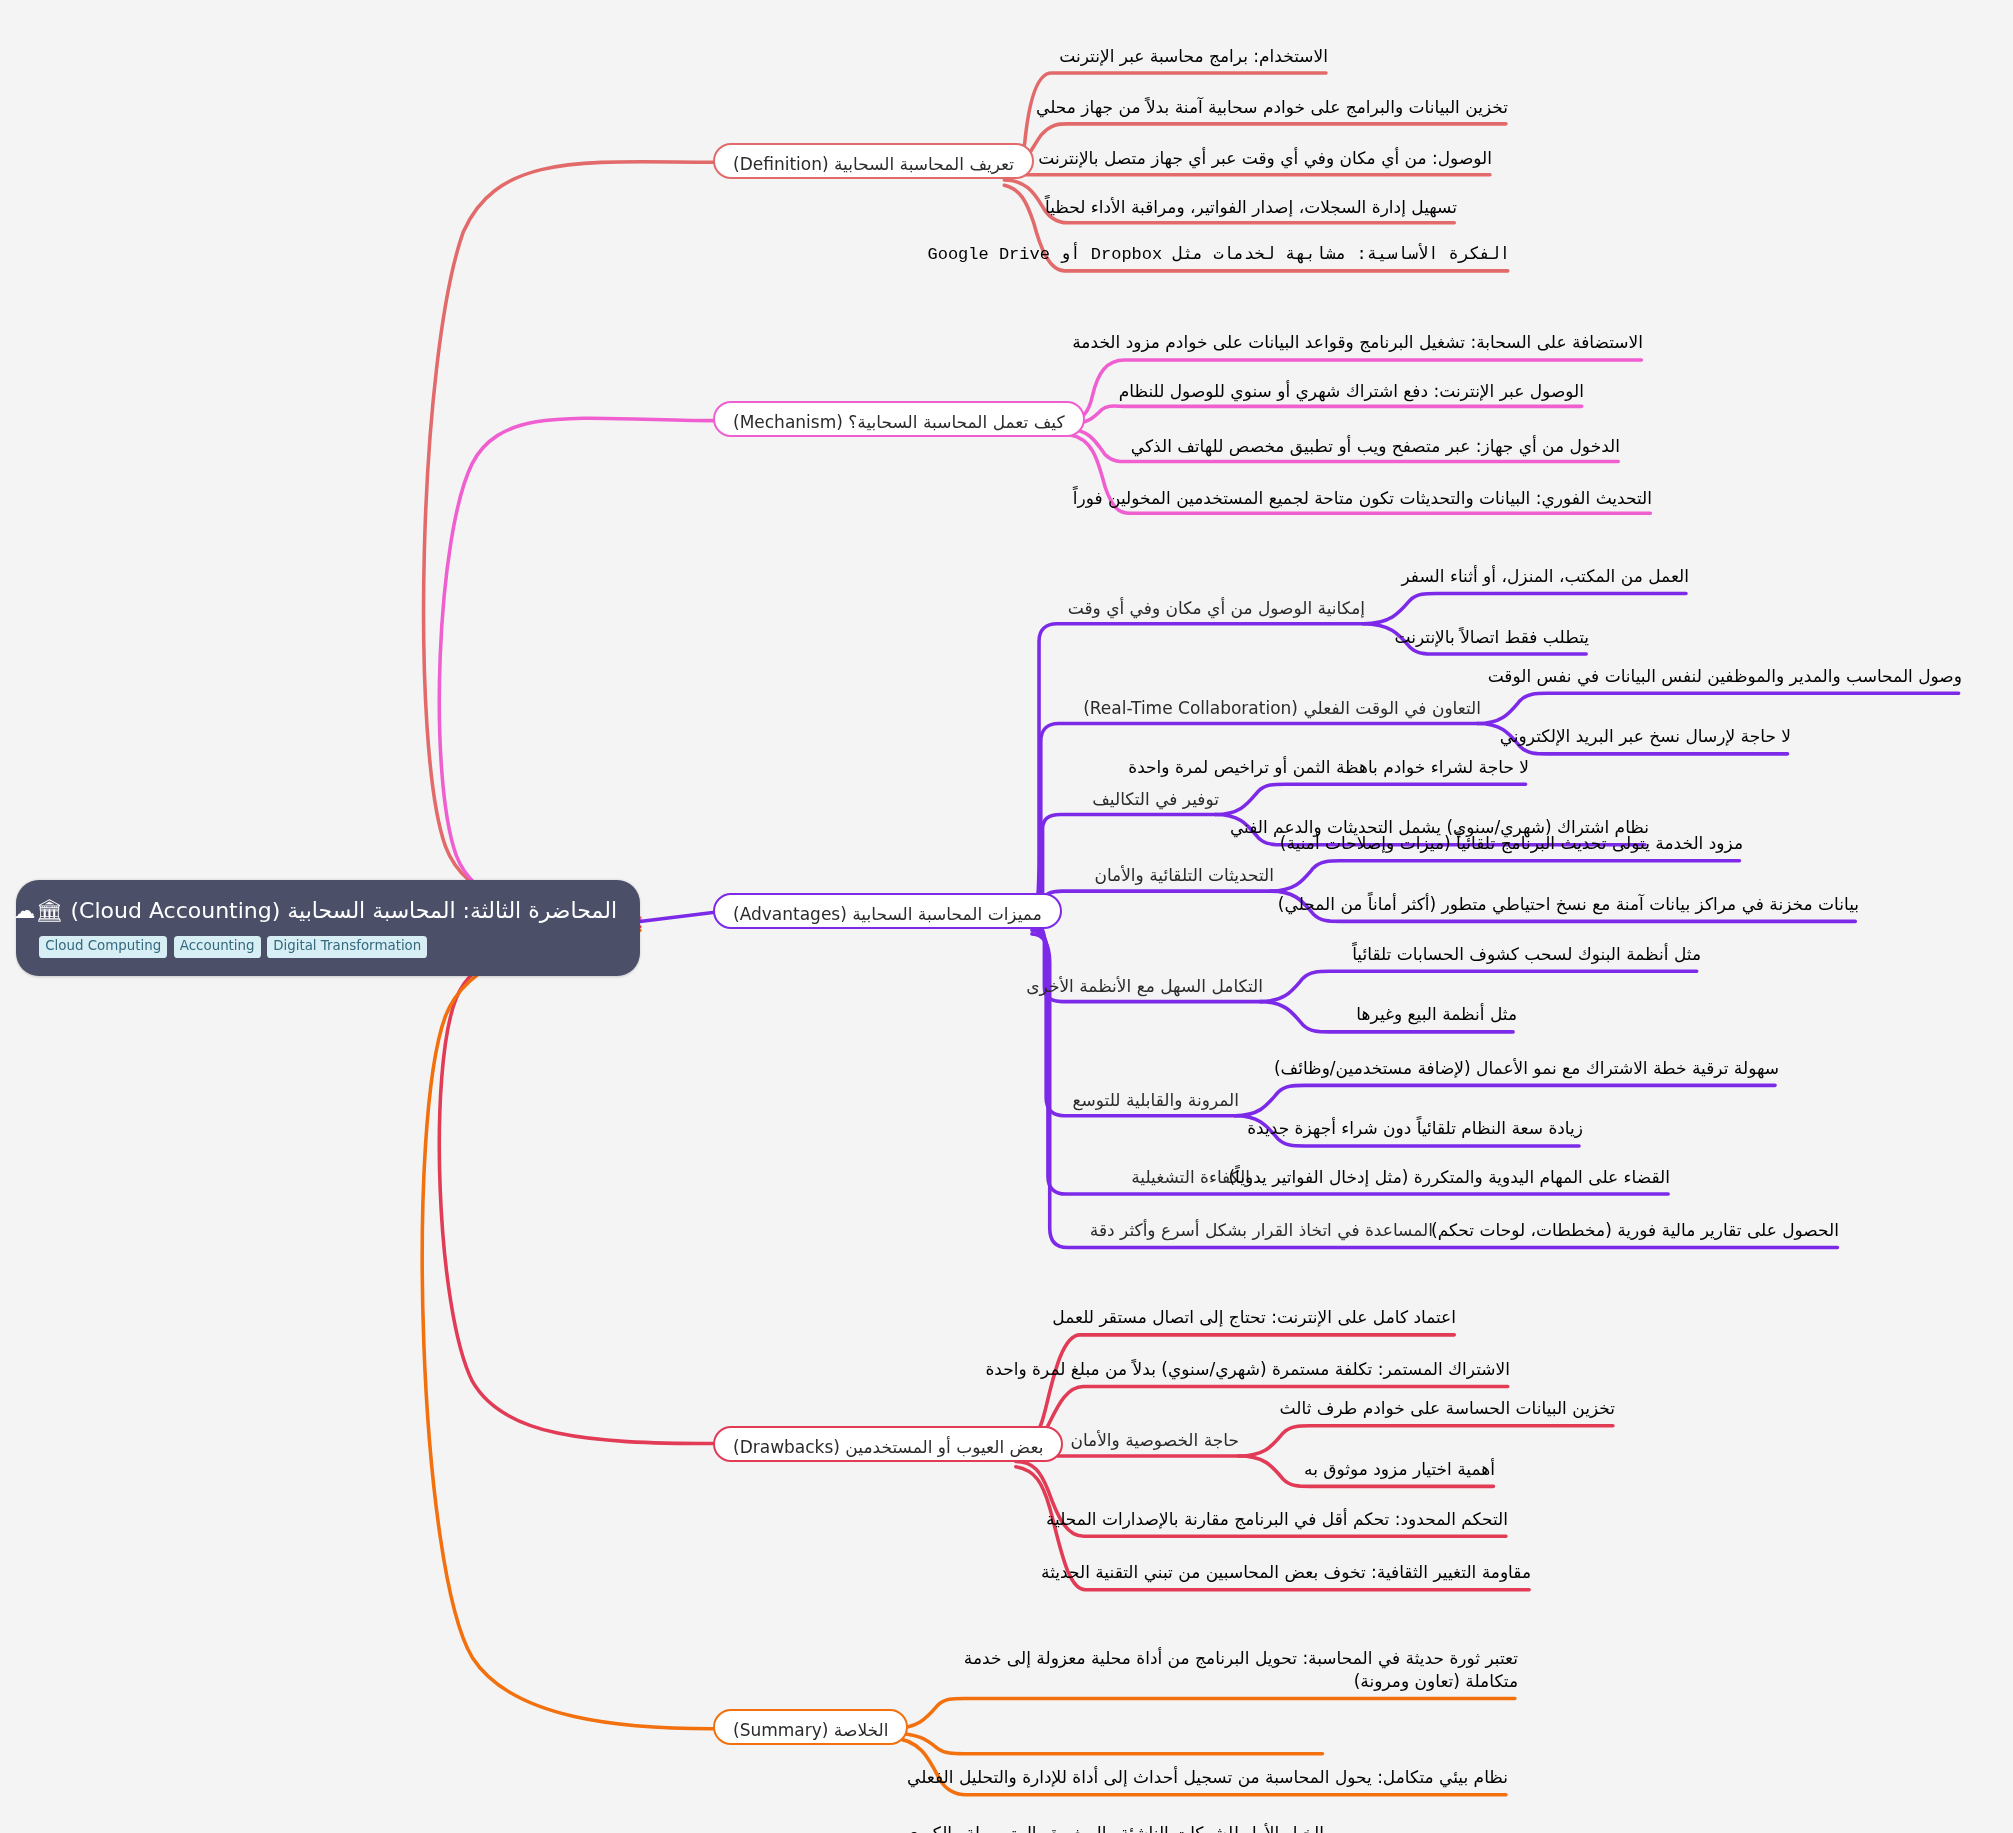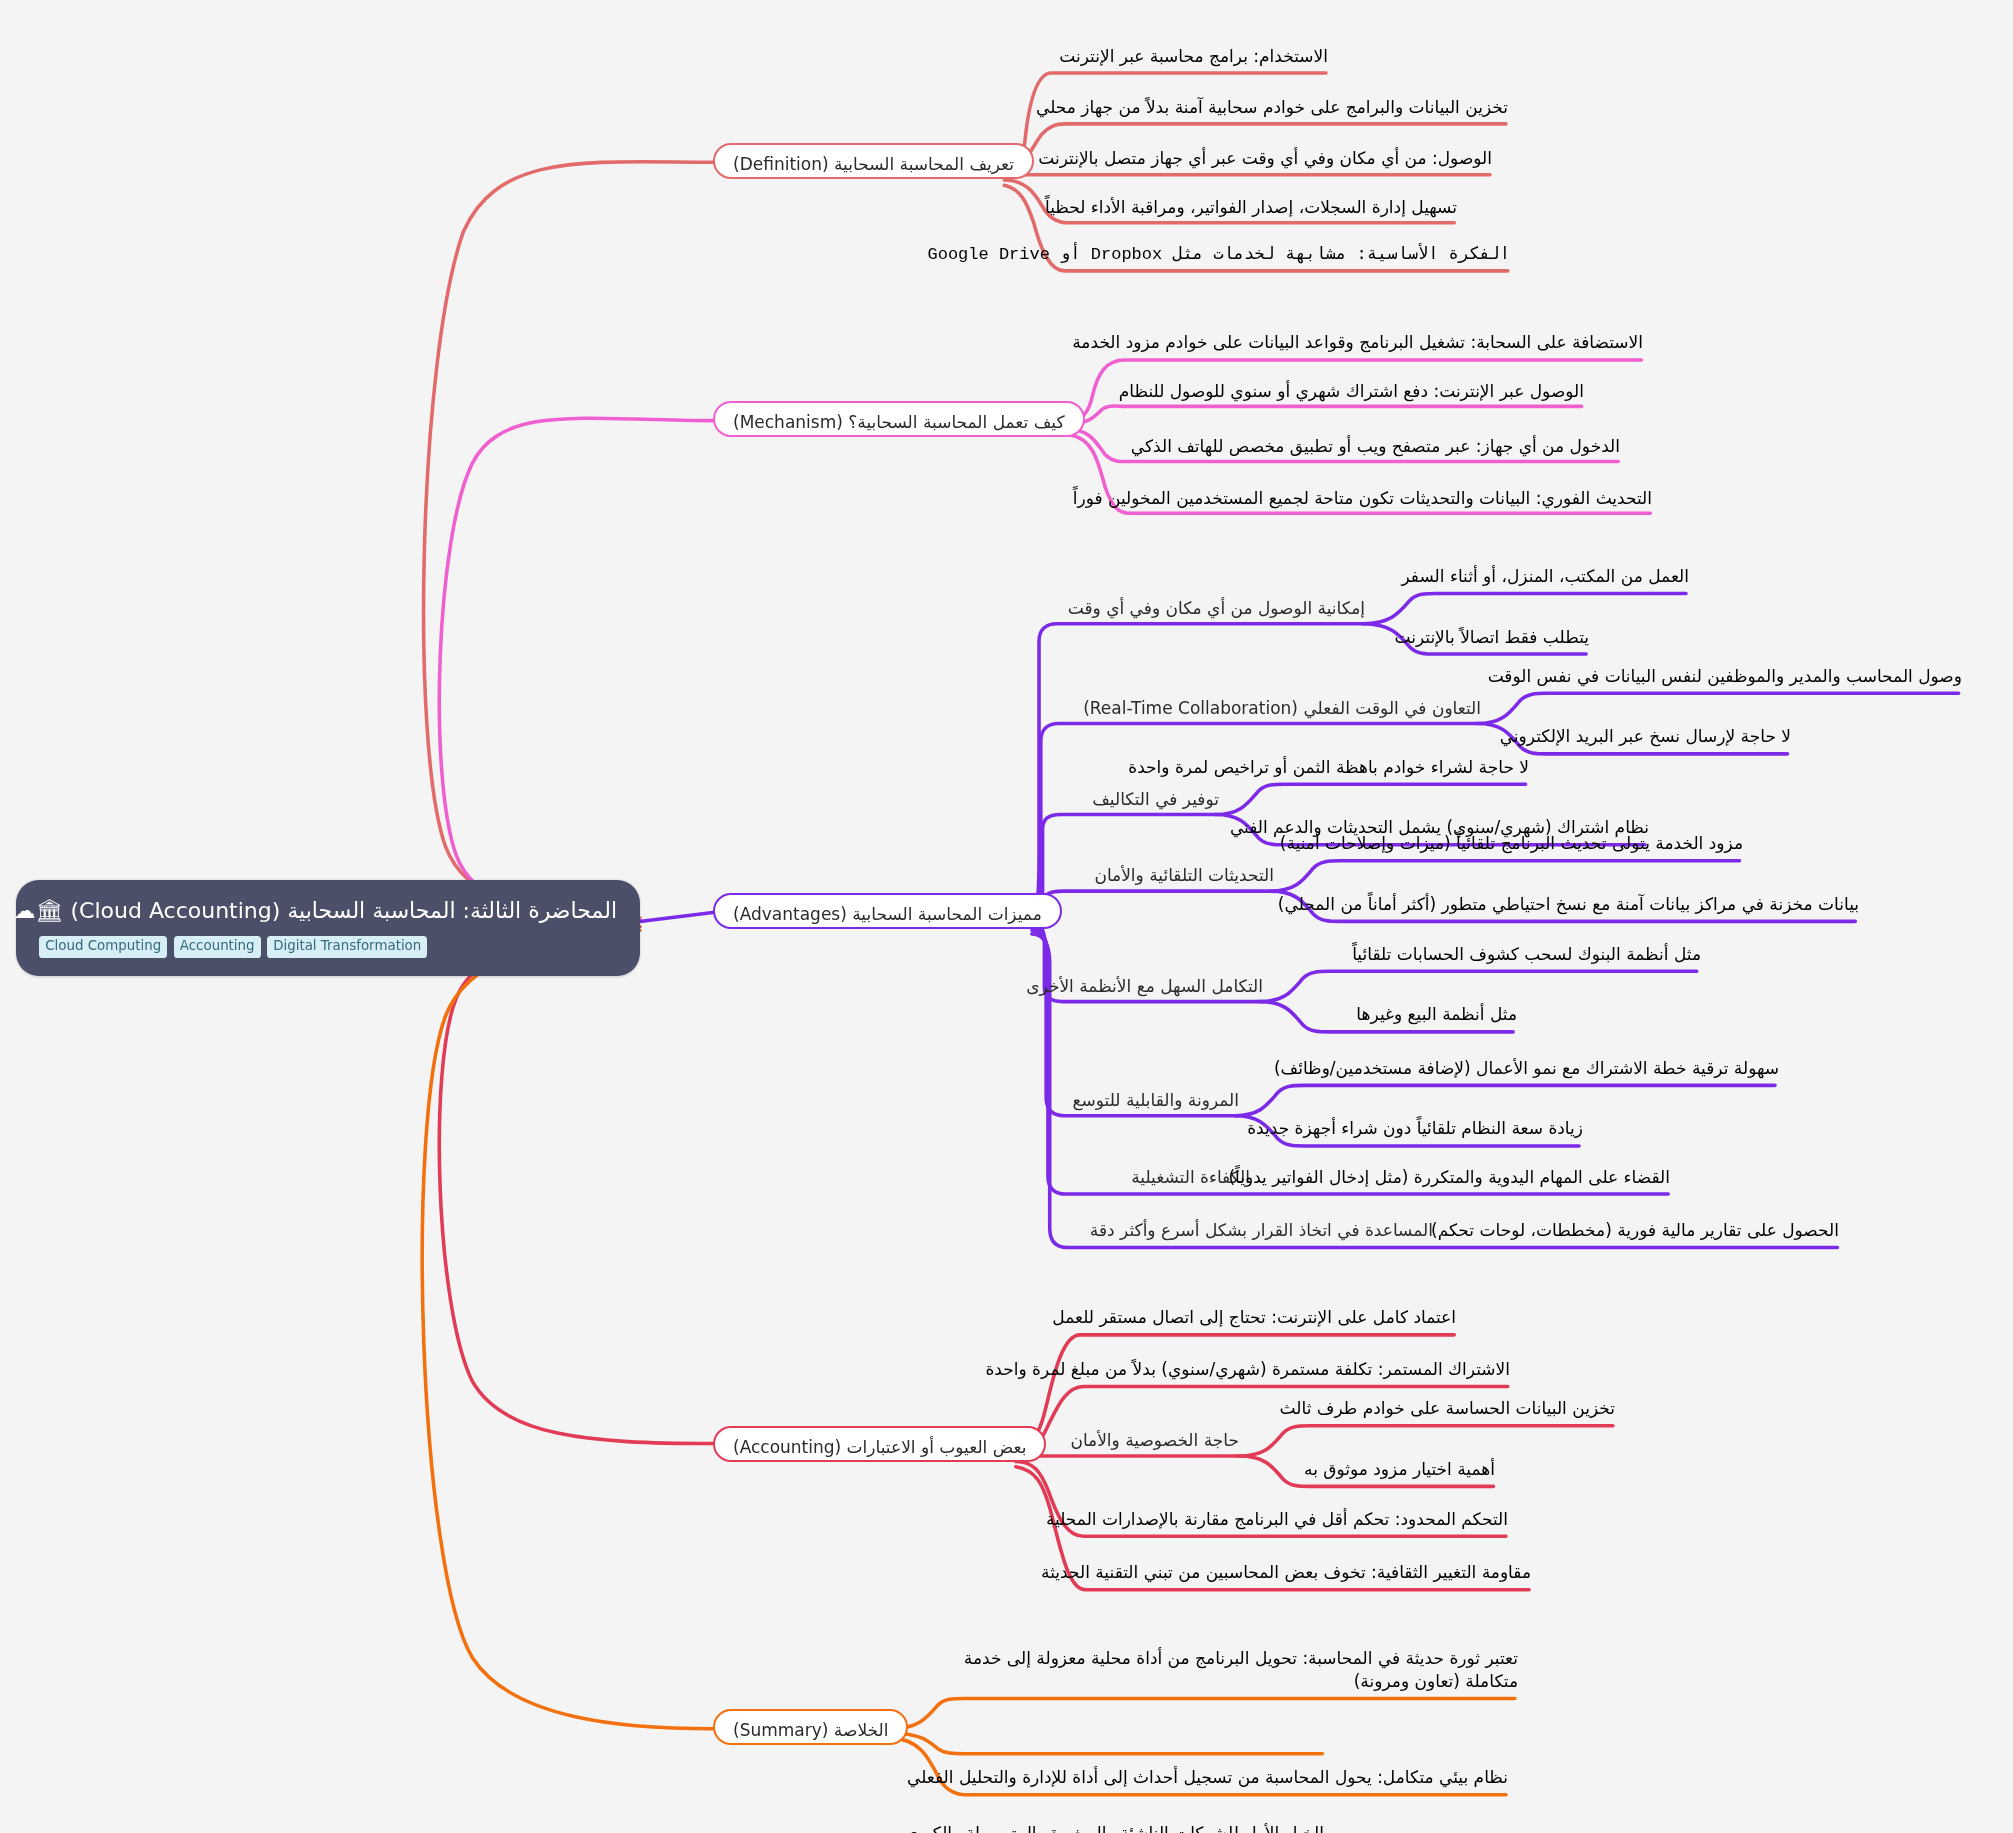--- a/index.html
+++ b/index.html
@@ -178,21 +178,21 @@
       <span class="root-tag">Digital Transformation</span>
     </div>
   </div>
 
   <div class="branch-node" data-color="red" style="left:713px; top:143px;">تعريف المحاسبة السحابية (Definition)</div>
 
   <div class="branch-node" data-color="pink" style="left:713px; top:401px;">كيف تعمل المحاسبة السحابية؟ (Mechanism)</div>
 
   <div class="branch-node" data-color="purple" style="left:713px; top:893px;">مميزات المحاسبة السحابية (Advantages)</div>
 
-  <div class="branch-node" data-color="crimson" style="left:713px; top:1426px;">بعض العيوب أو الاعتبارات (Accounting)</div>
+  <div class="branch-node" data-color="crimson" style="left:713px; top:1426px;">بعض العيوب أو المستخدمين (Drawbacks)</div>
 
   <div class="branch-node" data-color="orange" style="left:713px; top:1709px;">الخلاصة (Summary)</div>
 
   <div class="leaf" style="left:1052px; top:45px; width:276px; text-align:right;">الاستخدام: برامج محاسبة عبر الإنترنت</div>
   <div class="leaf" style="left:1052px; top:96px; width:456px; text-align:right;">تخزين البيانات والبرامج على خوادم سحابية آمنة بدلاً من جهاز محلي</div>
   <div class="leaf" style="left:1052px; top:147px; width:440px; text-align:right;">الوصول: من أي مكان وفي أي وقت عبر أي جهاز متصل بالإنترنت</div>
   <div class="leaf" style="left:1052px; top:196px; width:405px; text-align:right;">تسهيل إدارة السجلات، إصدار الفواتير، ومراقبة الأداء لحظياً</div>
   <div class="leaf" style="left:1052px; top:244px; width:458px; text-align:right;font-family:Liberation Mono, monospace;">الفكرة الأساسية: مشابهة لخدمات مثل Dropbox أو Google Drive</div>
 
   <div class="leaf" style="left:1089px; top:331px; width:554px; text-align:right;">الاستضافة على السحابة: تشغيل البرنامج وقواعد البيانات على خوادم مزود الخدمة</div>

